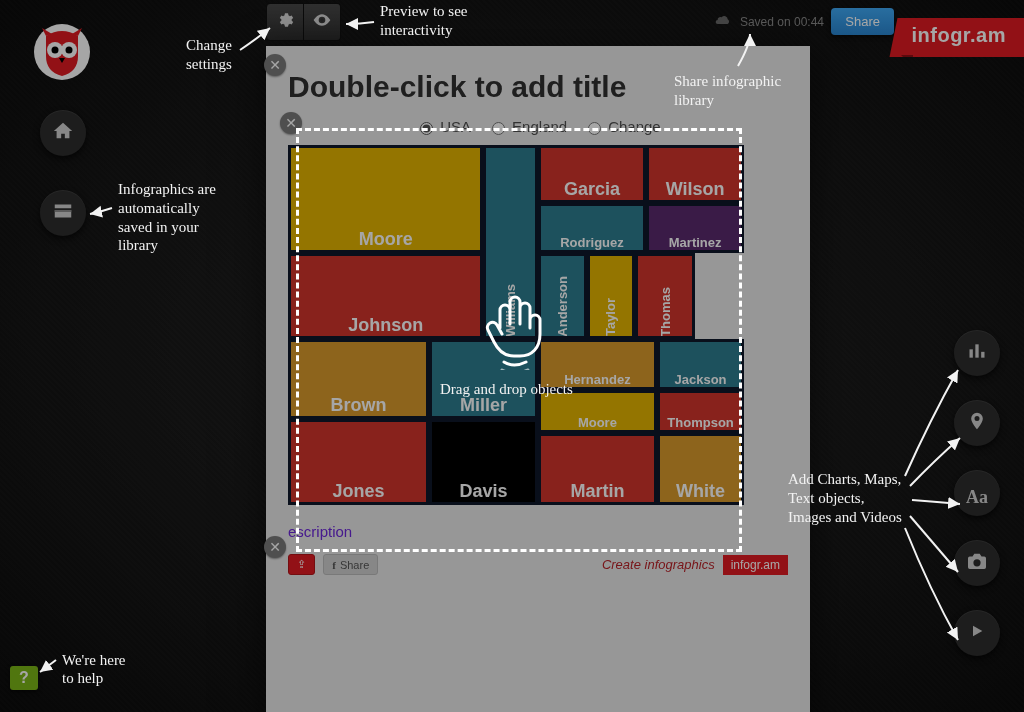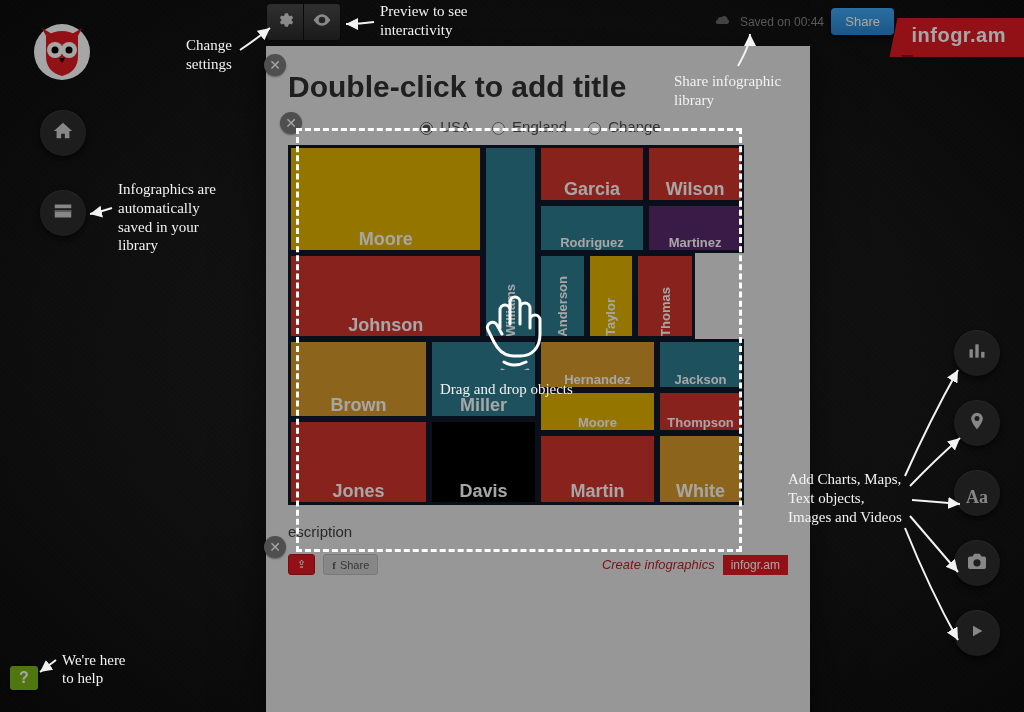--- a/index.html
+++ b/index.html
@@ -49,21 +49,21 @@
     background:#e9e9e9;box-shadow:0 12px 40px rgba(0,0,0,0.6);padding:24px 22px 16px;}
   #title{font-size:30px;font-weight:700;color:#303030;margin:0 0 14px 0;cursor:text;}
   #legend{display:flex;justify-content:center;gap:16px;margin-bottom:10px;}
   #legend label{font-size:15px;color:#4f4f4f;display:flex;align-items:center;gap:4px;cursor:pointer;}
   #legend input{accent-color:#555;}
   #treemap{position:relative;width:100%;height:360px;}
   .cell{position:absolute;display:flex;align-items:flex-end;justify-content:center;
     color:#fff;font-weight:700;font-size:18px;box-sizing:border-box;
     border:3px solid #0f172a;overflow:hidden;}
   .rot{writing-mode:vertical-rl;transform:rotate(180deg);}
-  #desc{margin-top:18px;color:#404040;font-size:15px;}
+  #desc{margin-top:18px;color:#6d28d9;font-size:15px;}
   #copyright{text-align:center;color:#747474;font-size:13px;margin-top:22px;}
   #footer{display:flex;align-items:center;justify-content:space-between;margin-top:14px;}
   #footer .left{display:flex;gap:8px;}
   .mini-btn{background:#d0d0d0;border:1px solid #bbb;color:#555;font-size:11px;
     padding:3px 8px;border-radius:3px;cursor:pointer;display:flex;align-items:center;gap:4px;}
   .mini-btn.red{background:#e11b22;color:#fff;border-color:#b3141a;}
   #footer .right{display:flex;align-items:center;gap:8px;font-size:13px;}
   #footer .right .ci{color:#b92329;font-style:italic;}
   #footer .right .tag{background:#e11b22;color:#fff;padding:3px 8px;font-size:12px;}
   

